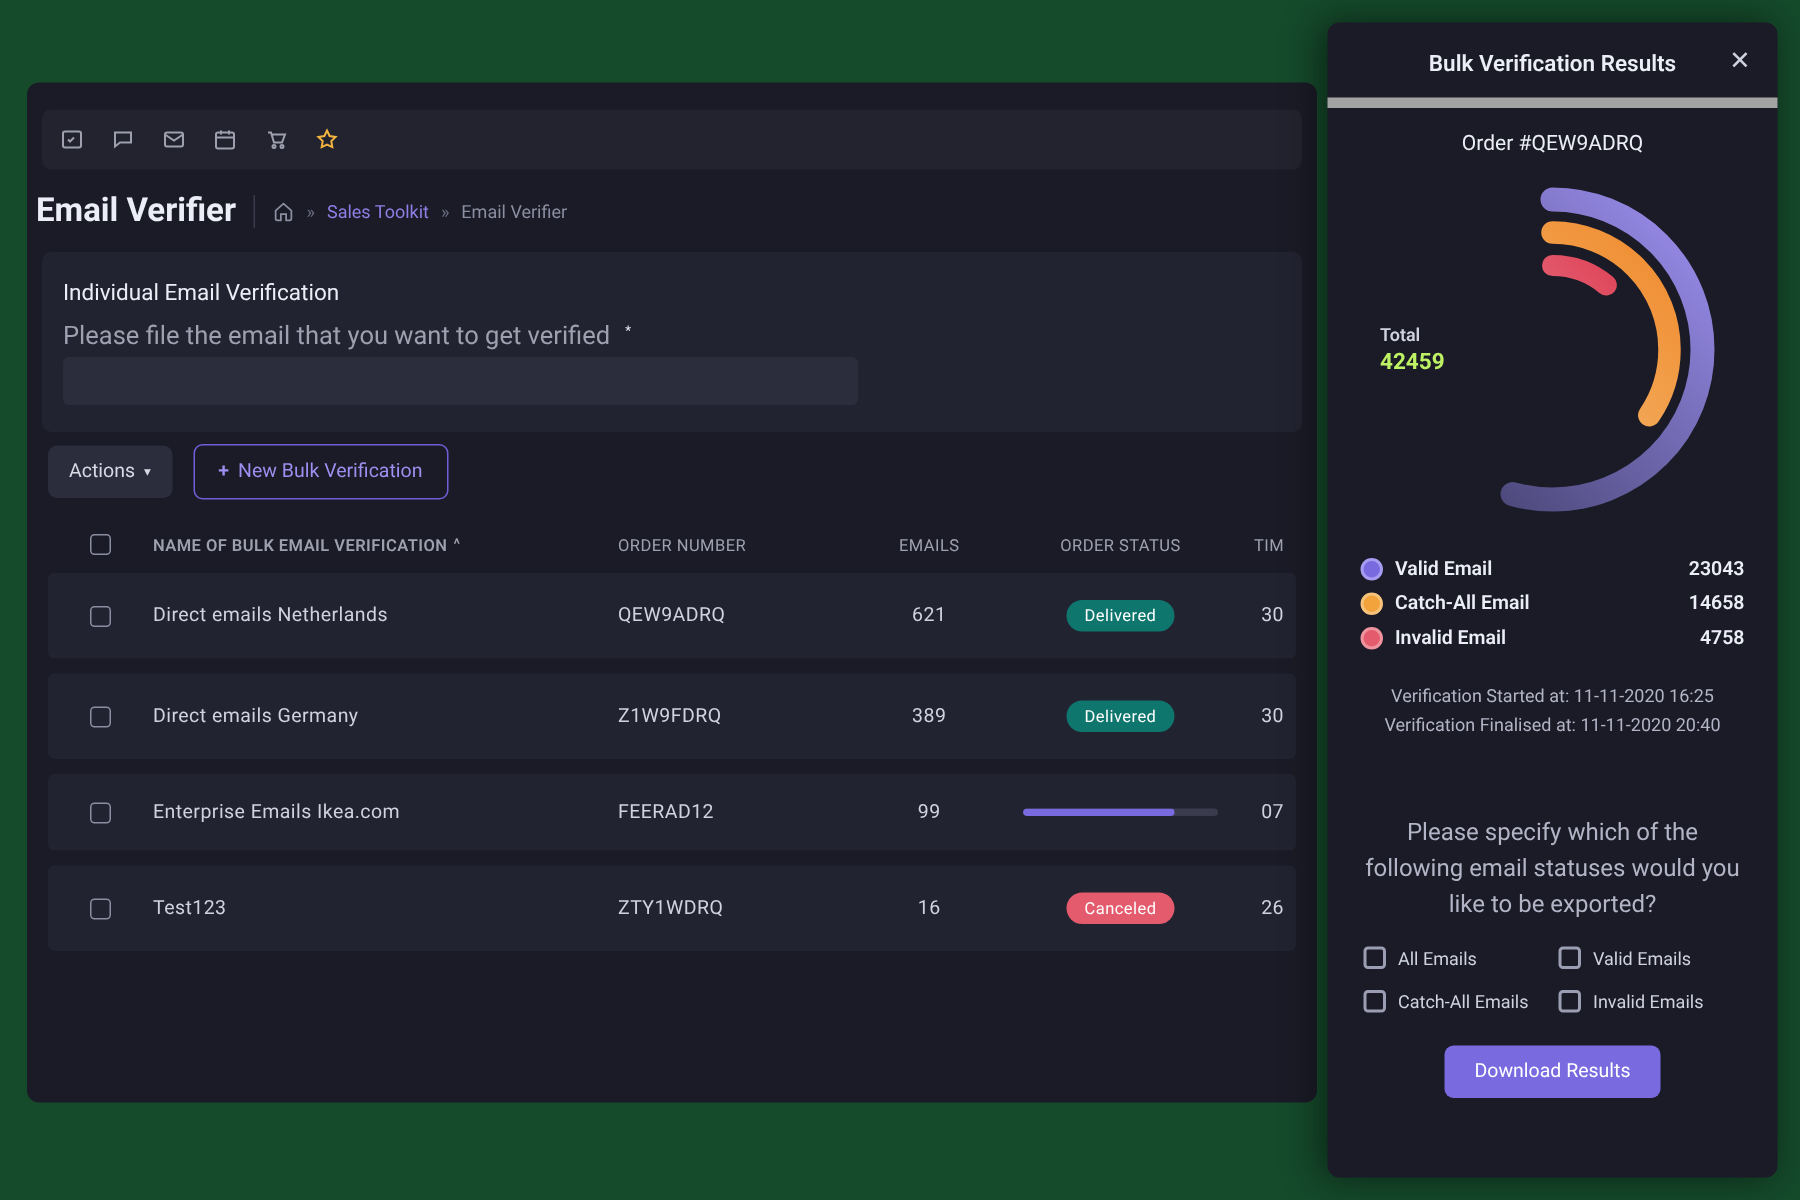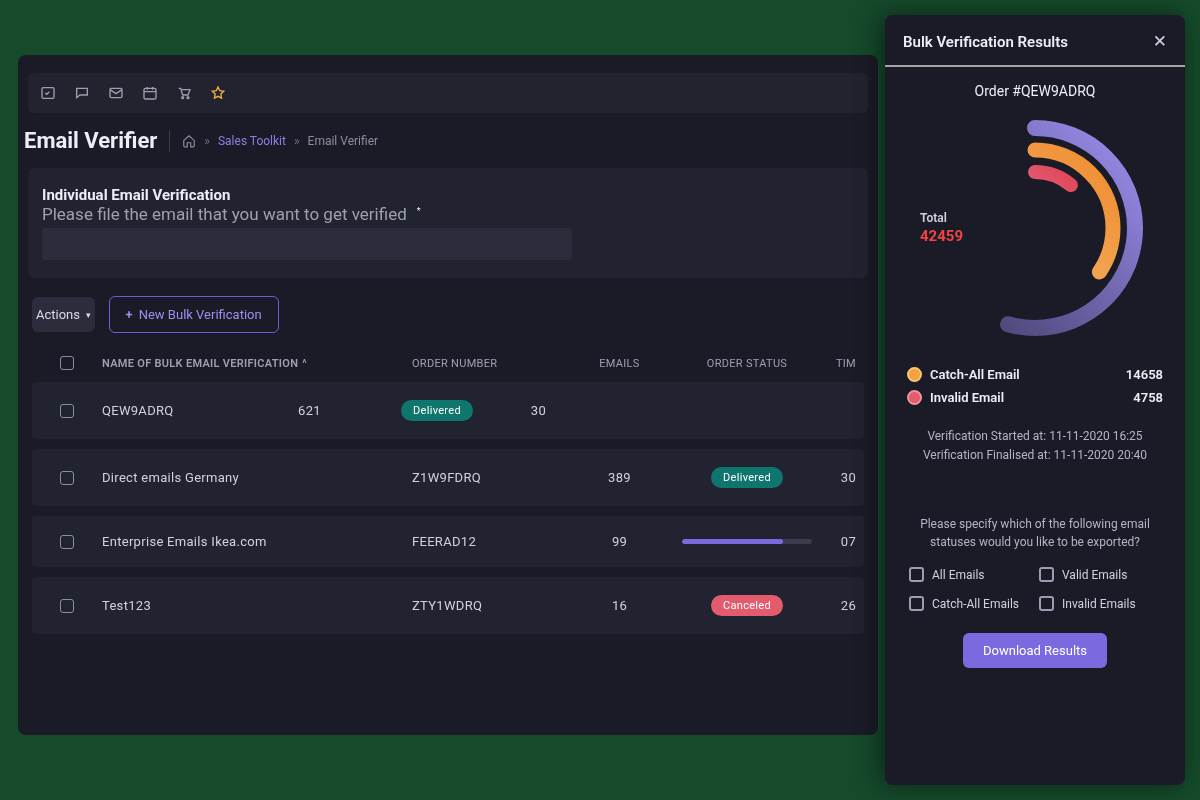--- a/index.html
+++ b/index.html
@@ -10,26 +10,26 @@
   .toolbar .star-icon { color:#f3b341; }
   .header-row { position:absolute; left:24px; top:128px; width:840px; display:flex; align-items:center; gap:12px; }
   .header-row h1 { color:#eceef7; font-size:22px; font-weight:700; }
   .breadcrumb { display:flex; align-items:center; gap:8px; color:#8b8da1; font-size:12px; }
   .breadcrumb .home-icon { width:14px; height:14px; color:#8b8da1; }
   .breadcrumb .sep { color:#6d6f85; }
   .breadcrumb .link { color:#8d7fe6; cursor:pointer; }
   .breadcrumb .current { color:#8b8da1; }
   .vbar { width:1px; height:22px; background:#3a3c4e; }
   .individual-panel { position:absolute; left:28px; top:168px; width:840px; background:#222330; border-radius:6px; padding:18px 14px 18px 14px; }
-  .individual-panel h2 { color:#eceef7; font-size:15px; font-weight:700; }
+  .individual-panel h2 { color:#eceef7; font-size:15px; font-weight:400; margin-bottom:10px; }
   .individual-panel .hint { color:#9ea0b0; font-size:17px; margin-bottom:4px; position:relative; }
   .individual-panel .hint::after { content:"*"; color:#eceef7; position:relative; top:-6px; left:10px; font-size:9px; }
   .individual-panel input { width:530px; height:32px; background:#2b2d3d; border:none; border-radius:4px; color:#eceef7; padding:0 10px; font-size:13px; }
   .actions-row { position:absolute; left:32px; top:296px; display:flex; gap:14px; align-items:center; }
-  .actions-btn { background:#2b2d3d; color:#d9dae6; border:none; border-radius:6px; padding:10px 4px; font-size:13px; cursor:pointer; display:flex; align-items:center; gap:6px; }
+  .actions-btn { background:#2b2d3d; color:#d9dae6; border:none; border-radius:6px; padding:10px 14px; font-size:13px; cursor:pointer; display:flex; align-items:center; gap:6px; }
   .new-bulk-btn { background:transparent; border:1px solid #6f5fd6; color:#9c8ff0; border-radius:6px; padding:10px 16px; font-size:13px; cursor:pointer; display:flex; align-items:center; gap:6px; }
   .new-bulk-btn .plus { color:#9c8ff0; font-weight:600; }
   .table { position:absolute; left:32px; top:344px; width:832px; }
   .thead { display:flex; align-items:center; padding:12px 0 12px 0; }
   .thead div, .trow > div { font-size:11px; color:#9ea0b0; letter-spacing:0.3px; }
   .col-check { width:70px; display:flex; justify-content:center; }
   .col-name  { width:310px; }
   .col-order { width:150px; }
   .col-emails{ width:115px; text-align:center;}
   .col-status{ width:140px; display:flex; justify-content:center; }
@@ -41,40 +41,40 @@
   .trow > div { color:#d0d2e0; font-size:13px; }
   .trow .col-order { color:#d0d2e0; }
   .checkbox { width:14px; height:14px; border:1.5px solid #8b8da1; border-radius:3px; }
   .pill { border-radius:12px; padding:4px 12px; font-size:11px; color:#fff; display:inline-block; }
   .pill.delivered { background:#0f766e; }
   .pill.canceled  { background:#e35b6c; }
   .progress { width:130px; height:5px; background:#3a3c4e; border-radius:4px; overflow:hidden; }
   .progress .bar { height:100%; background:#7a6ae0; border-radius:4px; }
 
   .side-panel { position:absolute; right:15px; top:15px; width:300px; height:770px; background:#1a1b26; border-radius:8px; padding:18px 0 14px 0; box-shadow:-4px 0 24px rgba(0,0,0,0.5); }
-  .side-head { display:flex; align-items:center; position:relative; padding:0 18px 14px 18px; border-bottom:2px solid #a3a3a3; }
+  .side-head { display:flex; justify-content:center; align-items:center; position:relative; padding:0 18px 14px 18px; border-bottom:7px solid #a3a3a3; }
   .side-head h3 { color:#eceef7; font-size:15px; font-weight:600; }
   .side-head .close { position:absolute; right:18px; top:0; color:#d0d2e0; cursor:pointer; font-size:17px; line-height:1; }
   .order-title { text-align:center; color:#eceef7; font-size:14px; font-weight:400; padding:16px 0 8px 0; }
   .donut-wrap { position:relative; width:230px; height:230px; margin:6px auto 12px auto; }
   .donut-wrap svg { transform:rotate(-90deg); }
   .donut-center { position:absolute; left:0; top:0; width:100%; height:100%; display:flex; flex-direction:column; justify-content:center; }
   .donut-center .lbl { color:#d0d2e0; font-size:12px; font-weight:600; }
-  .donut-center .val { color:#ef4444; font-size:15px; font-weight:700; margin-top:2px; }
+  .donut-center .val { color:#bef264; font-size:15px; font-weight:700; margin-top:2px; }
   .legend { padding:4px 22px 10px 22px; }
   .legend-row { display:flex; align-items:center; justify-content:space-between; margin:8px 0; }
   .legend-row .left { display:flex; align-items:center; gap:8px; }
   .dot { width:11px; height:11px; border-radius:50%; }
   .dot.valid { background:#7a6ae0; border:2px solid #a79cf2; box-sizing:content-box;}
   .dot.catch { background:#f3a33b; border:2px solid #f7c37c; box-sizing:content-box;}
   .dot.invalid{ background:#e35b6c; border:2px solid #ef939e; box-sizing:content-box;}
   .legend-row .lbl { color:#eceef7; font-size:13px; font-weight:600; }
   .legend-row .num { color:#eceef7; font-size:13px; font-weight:600; }
   .timestamps { text-align:center; color:#b3b5c7; font-size:12px; line-height:1.6; padding:4px 20px 0 20px; }
-  .export-prompt { text-align:center; color:#b3b5c7; font-size:12px; line-height:1.5; padding:50px 24px 10px 24px; }
+  .export-prompt { text-align:center; color:#b3b5c7; font-size:16px; line-height:1.5; padding:50px 24px 10px 24px; }
   .export-grid { display:grid; grid-template-columns:1fr 1fr; gap:14px 8px; padding:6px 24px 16px 24px; }
   .export-item { display:flex; align-items:flex-end; gap:8px; }
   .export-item .cb { width:15px; height:15px; border:2px solid #9b9db2; border-radius:3px; }
   .export-item .lbl { color:#d0d2e0; font-size:12px; }
   .download-btn { display:block; margin:6px auto 0 auto; background:#7a6ae0; color:#fff; border:none; border-radius:6px; padding:10px 20px; font-size:13px; cursor:pointer; }
   svg { display:block; }
 </style>
 </head>
 <body>
 
@@ -164,20 +164,21 @@
     <div class="col-emails hdr">EMAILS</div>
     <div class="col-status hdr">ORDER STATUS</div>
     <div class="col-time hdr">TIM</div>
   </div>
 
   <div id="table-body">
       <div class="trow">
     <div class="col-check">
           <div class="checkbox"></div>
         </div>
+    <div class="col-name">Direct emails Netherlands</div>
     <div class="col-order">QEW9ADRQ</div>
     <div class="col-emails">621</div>
     <div class="col-status">
           <span class="pill delivered">Delivered</span>
         </div>
     <div class="col-time">30</div>
       </div>
       <div class="trow">
     <div class="col-check">
           <div class="checkbox"></div>
@@ -249,20 +250,27 @@
     </svg>
     <div class="donut-center">
       <div class="lbl">Total</div>
       <div class="val">42459</div>
     </div>
   </div>
 
   <div class="legend">
     <div class="legend-row">
       <div class="left">
+          <span class="dot valid"></span>
+        <span class="lbl">Valid Email</span>
+        </div>
+      <span class="num">23043</span>
+    </div>
+    <div class="legend-row">
+      <div class="left">
           <span class="dot catch"></span>
         <span class="lbl">Catch-All Email</span>
         </div>
       <span class="num">14658</span>
     </div>
     <div class="legend-row">
       <div class="left">
           <span class="dot invalid"></span>
         <span class="lbl">Invalid Email</span>
         </div>

